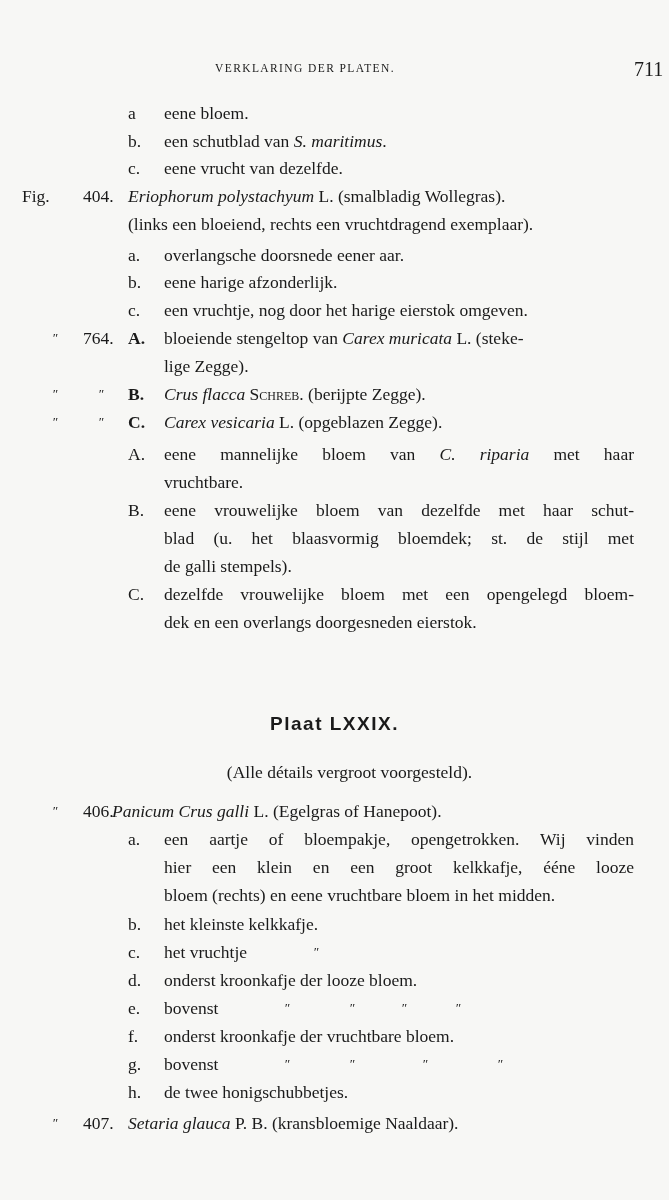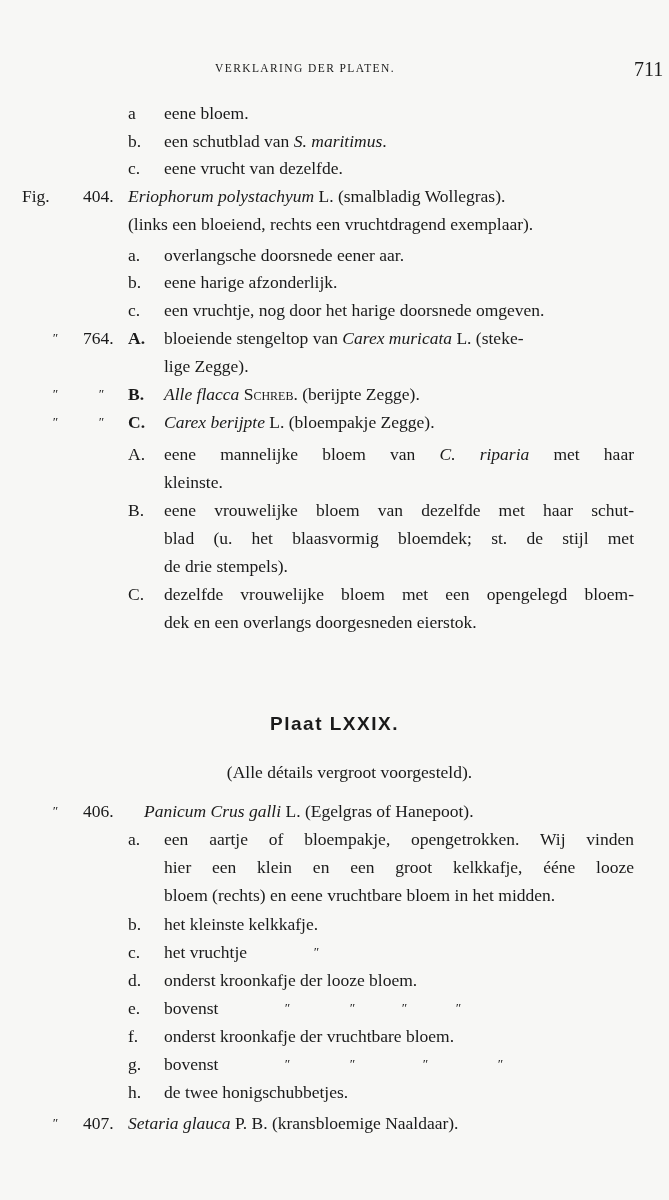--- a/index.html
+++ b/index.html
@@ -69,77 +69,77 @@
 <div class="line" style="top:241px">
   <span class="lbl">a.</span>
   <span class="txt">overlangsche doorsnede eener aar.</span>
 </div>
 <div class="line" style="top:268px">
   <span class="lbl">b.</span>
   <span class="txt">eene harige afzonderlijk.</span>
 </div>
 <div class="line" style="top:296px">
   <span class="lbl">c.</span>
-  <span class="txt">een vruchtje, nog door het harige doorsnede omgeven.</span>
+  <span class="txt">een vruchtje, nog door het harige eierstok omgeven.</span>
 </div>
 
 <div class="line" style="top:324px">
   <span class="ditto">″</span>
   <span class="num">764.</span>
   <b class="lbl">A.</b>
   <span class="txt"><span>bloeiende stengeltop van </span><i>Carex muricata</i><span> L. (steke-</span></span>
 </div>
 <div class="line" style="top:352px">
   <span class="txt">lige Zegge).</span>
 </div>
 <div class="line" style="top:380px">
   <span class="ditto">″</span>
   <span class="ditto2">″</span>
   <b class="lbl">B.</b>
-  <span class="txt"><i>Alle flacca</i> <span class="sc">Schreb.</span><span> (berijpte Zegge).</span></span>
+  <span class="txt"><i>Crus flacca</i> <span class="sc">Schreb.</span><span> (berijpte Zegge).</span></span>
 </div>
 <div class="line" style="top:408px">
   <span class="ditto">″</span>
   <span class="ditto2">″</span>
   <b class="lbl">C.</b>
-  <span class="txt"><i>Carex berijpte</i><span> L. (bloempakje Zegge).</span></span>
+  <span class="txt"><i>Carex vesicaria</i><span> L. (opgeblazen Zegge).</span></span>
 </div>
 
 <div class="line" style="top:440px">
   <span class="lbl">A.</span>
   <span class="txt just"><span>eene mannelijke bloem van </span><i>C. riparia</i><span> met haar</span></span>
 </div>
 <div class="line" style="top:468px">
-  <span class="txt">kleinste.</span>
+  <span class="txt">vruchtbare.</span>
 </div>
 <div class="line" style="top:496px">
   <span class="lbl">B.</span>
   <span class="txt just">eene vrouwelijke bloem van dezelfde met haar schut-</span>
 </div>
 <div class="line" style="top:524px">
   <span class="txt just">blad (u. het blaasvormig bloemdek; st. de stijl met</span>
 </div>
 <div class="line" style="top:552px">
-  <span class="txt">de drie stempels).</span>
+  <span class="txt">de galli stempels).</span>
 </div>
 <div class="line" style="top:580px">
   <span class="lbl">C.</span>
   <span class="txt just">dezelfde vrouwelijke bloem met een opengelegd bloem-</span>
 </div>
 <div class="line" style="top:608px">
   <span class="txt">dek en een overlangs doorgesneden eierstok.</span>
 </div>
 
 <div class="plaat">Plaat LXXIX.</div>
 <div class="sub">(Alle détails vergroot voorgesteld).</div>
 
 <div class="line" style="top:797px">
   <span class="ditto">″</span>
   <span class="num">406.</span>
-  <span style="position:absolute;left:144px"><i>Panicum Crus galli</i><span> L. (Egelgras of Hanepoot).</span></span>
+  <span style="position:absolute;left:112px"><i>Panicum Crus galli</i><span> L. (Egelgras of Hanepoot).</span></span>
 </div>
 <div class="line" style="top:825px">
   <span class="lbl">a.</span>
   <span class="txt just">een aartje of bloempakje, opengetrokken. Wij vinden</span>
 </div>
 <div class="line" style="top:853px">
   <span class="txt just">hier een klein en een groot kelkkafje, ééne looze</span>
 </div>
 <div class="line" style="top:881px">
   <span class="txt">bloem (rechts) en eene vruchtbare bloem in het midden.</span>

